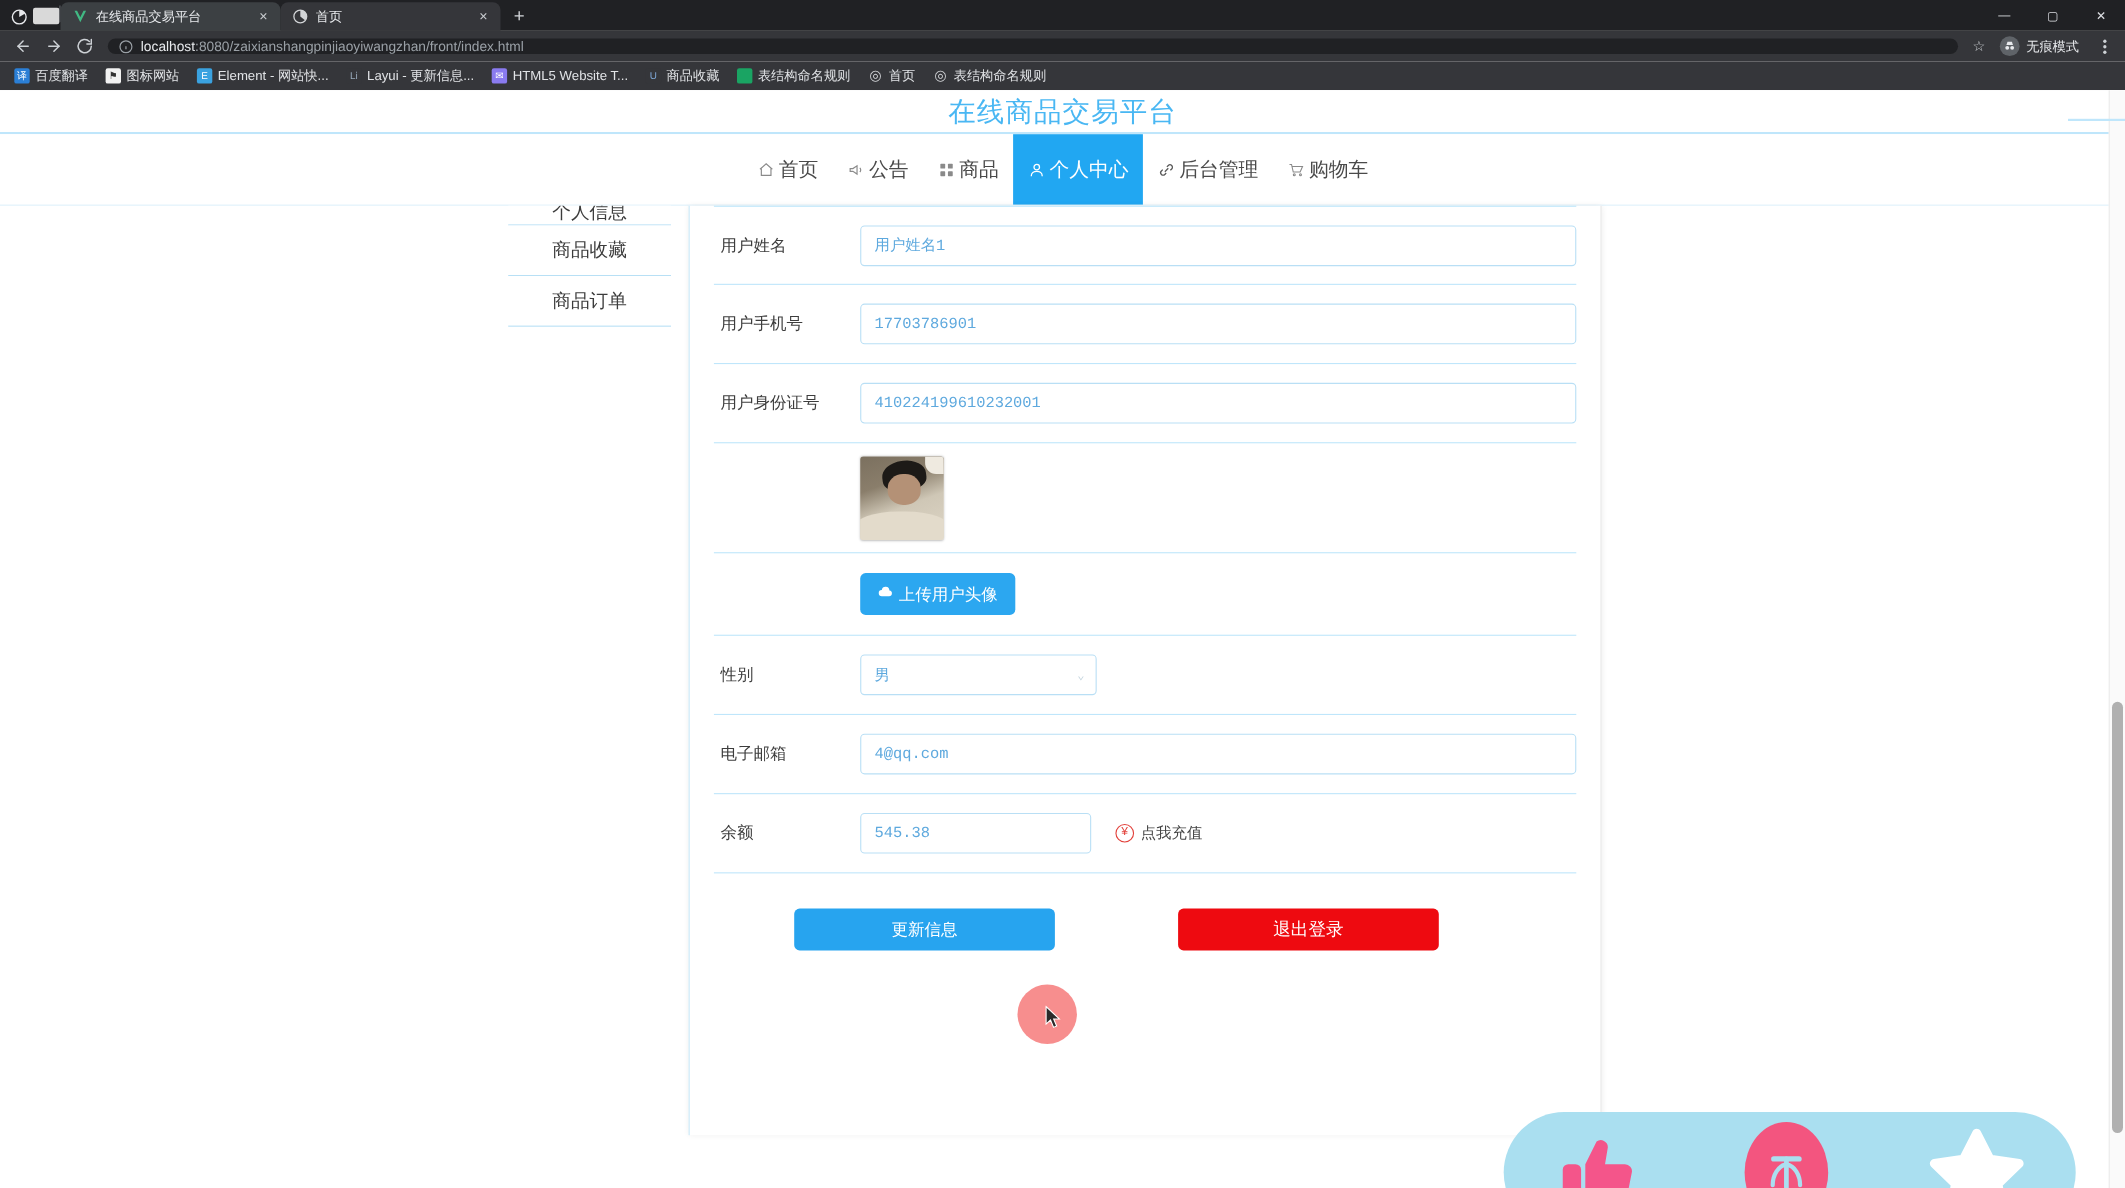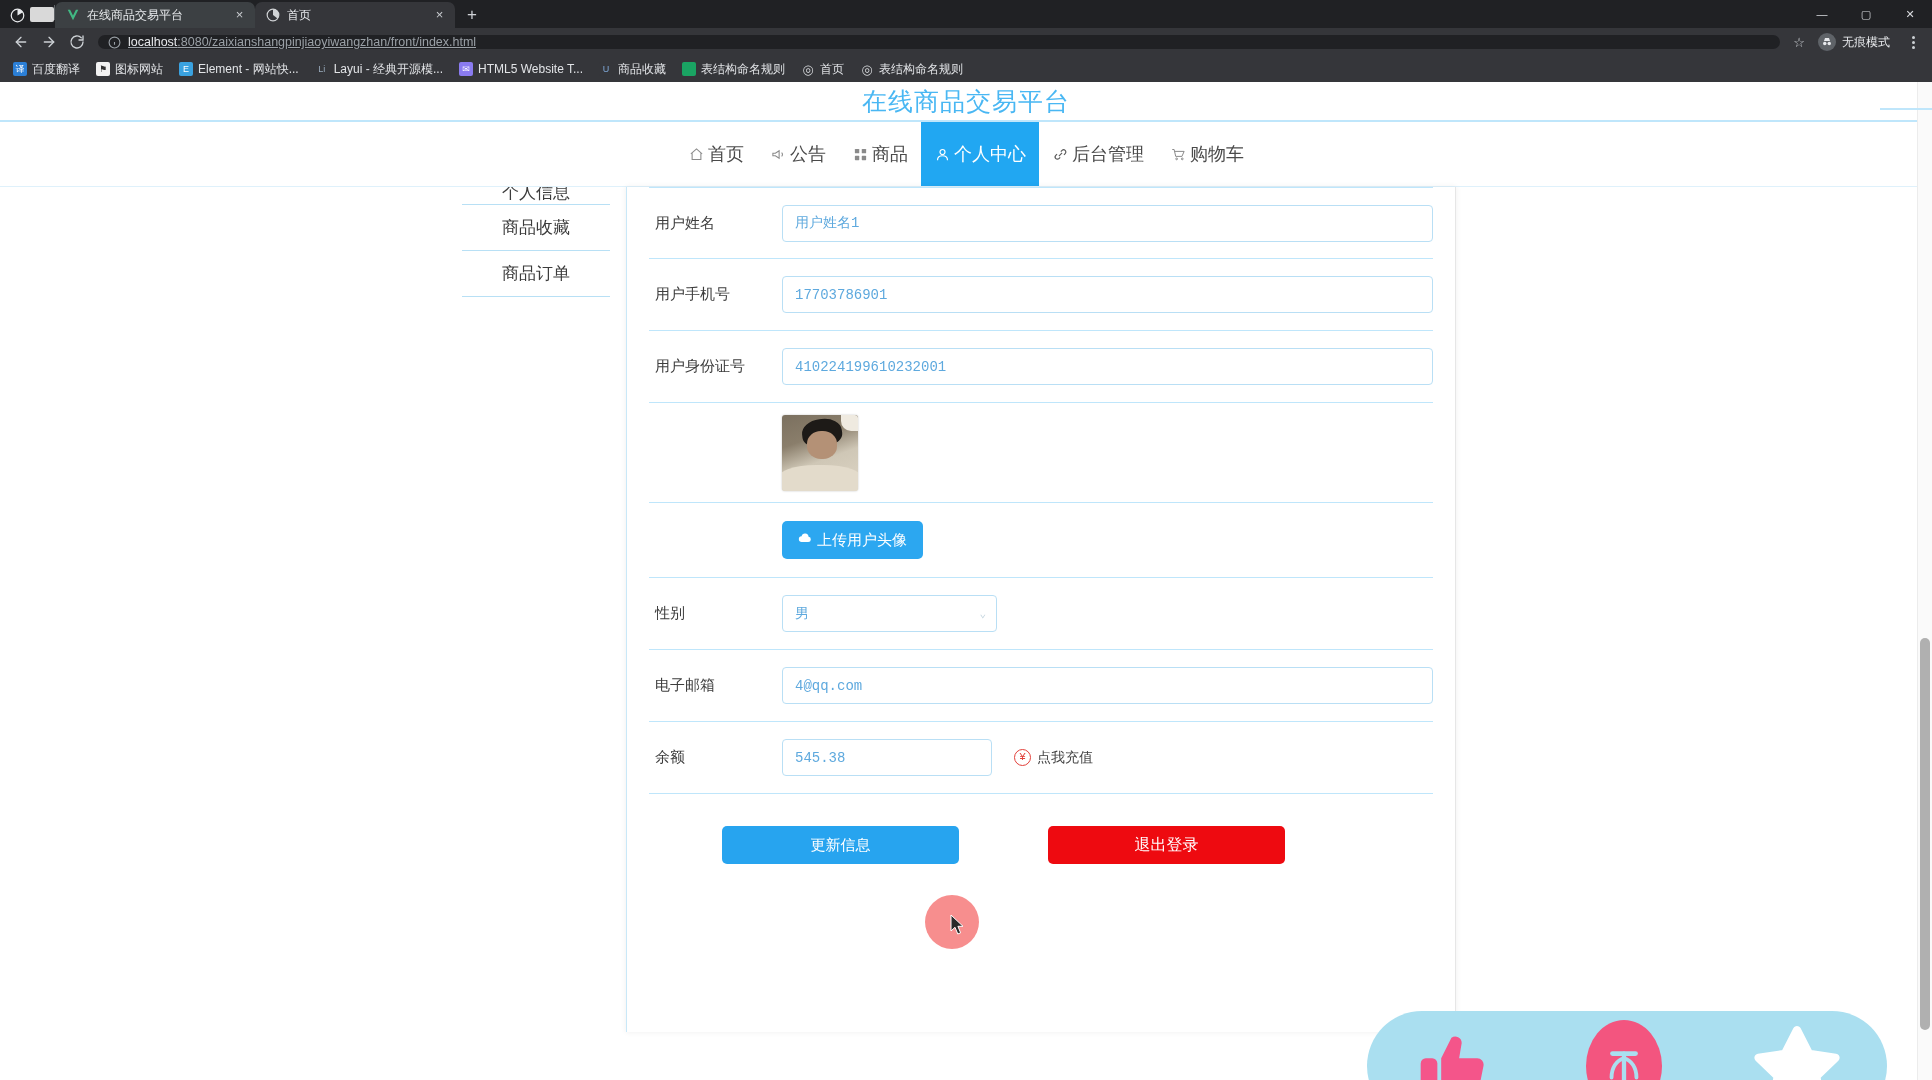--- a/index.html
+++ b/index.html
@@ -47,21 +47,21 @@
 
   .toolbar {
     height: 28px; background: #35363a; display: flex; align-items: center;
     padding: 0 8px; gap: 2px;
   }
   .navbtn { width: 26px; height: 26px; display:flex; align-items:center; justify-content:center; color:#cdd1d5; }
   .navbtn svg { width:16px; height:16px; }
   .omnibox {
     flex: 1 1 auto; height: 14px; background: #202124; border-radius: 12px;
     display: flex; align-items: center; padding: 5px 10px; gap: 7px; margin: 0 6px;
-    font-size: 12.5px; color: #9aa0a6; min-width:0;text-decoration:underline;
+    font-size: 12.5px; color: #9aa0a6; min-width:0;
   }
   .omnibox .info-ico { width:13px; height:13px; flex:0 0 13px; color:#9aa0a6; }
   .omnibox .urltext { white-space: nowrap; overflow:hidden; }
   .omnibox .urltext b { color:#e8eaed; font-weight:400; }
   .tb-right { display:flex; align-items:center; gap:4px; }
   .star-ico { width:22px; height:22px; display:flex; align-items:center; justify-content:center; color:#cdd1d5; font-size:13px;}
   .incog-chip {
     display:flex; align-items:center; gap:6px; padding:2px 8px 2px 4px;
     border-radius: 11px; color:#e8eaed; font-size:12px;
   }
@@ -192,21 +192,21 @@
 
   .btnrow { height: 102px; display:flex; align-items:center; padding: 0 6px; }
   .btn-primary {
     width: 237px; height: 38px; background:#27a4ef; color:#fff; border-radius: 5px;
     font-size: 15px; display:flex; align-items:center; justify-content:center;
     margin-left: 67px;
   }
   .btn-danger {
     width: 237px; height: 38px; background:#ee0a10; color:#fff; border-radius: 5px;
     font-size: 16px; display:flex; align-items:center; justify-content:center;
-    margin-left: 89px;
+    margin-left: 112px;
   }
 
   
   .click-marker {
     position:absolute; left: 925px; top: 708px; width: 54px; height: 54px;
     border-radius: 50%; background: rgba(244,99,99,0.72);
   }
   .cursor-arrow { position:absolute; left: 950px; top: 727px; width: 16px; height: 22px; }
 
   
@@ -337,21 +337,21 @@
     <div class="bm">
       <span class="bmico" style="background:#f2f2f2;color:#333">⚑</span>
       <span>图标网站</span>
     </div>
     <div class="bm">
       <span class="bmico" style="background:#3aa2e0">E</span>
       <span>Element - 网站快...</span>
     </div>
     <div class="bm">
       <span class="bmico" style="background:#35363a;color:#9ab">Li</span>
-      <span>Layui - 经典开源模...</span>
+      <span>Layui - 更新信息...</span>
     </div>
     <div class="bm">
       <span class="bmico" style="background:#8a7bf0">✉</span>
       <span>HTML5 Website T...</span>
     </div>
     <div class="bm">
       <span class="bmico" style="background:#35363a;color:#7fa8d8">U</span>
       <span>商品收藏</span>
     </div>
     <div class="bm">

